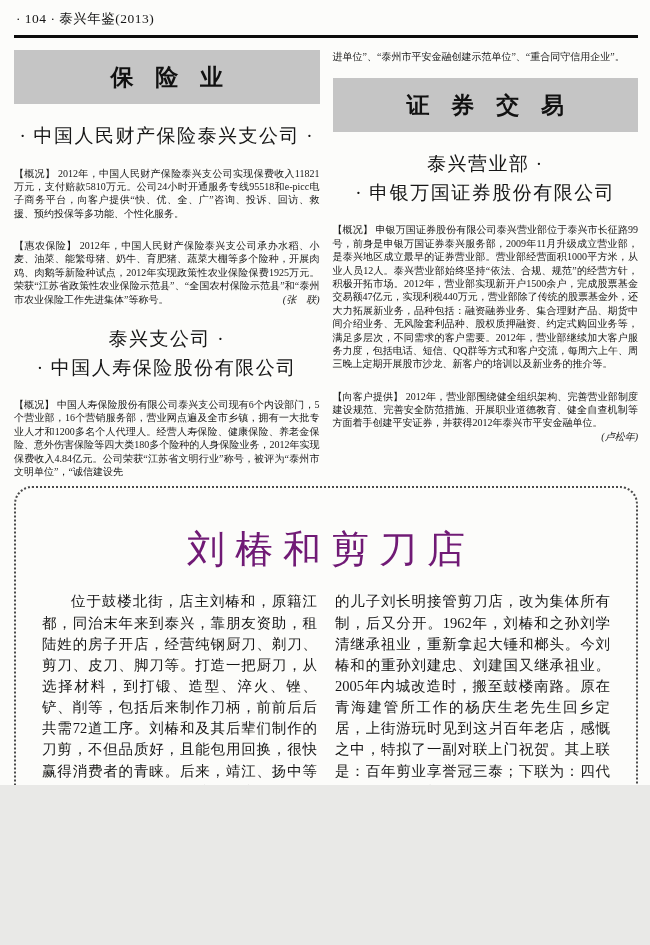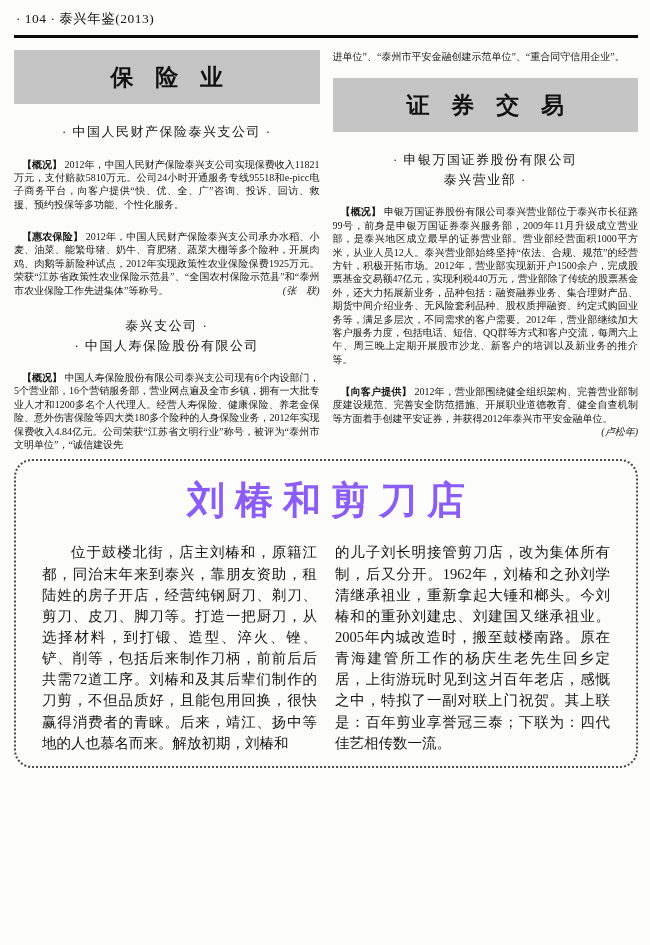--- a/index.html
+++ b/index.html
@@ -1,39 +1,39 @@
 <!DOCTYPE html>
 <html><head>
 <meta charset="utf-8">
 <style>
   html,body{margin:0;padding:0;}
   body{width:650px;height:945px;background:#e9e9e7;}
-  .page{position:relative;width:650px;height:945px;background:#fcfcfa;box-sizing:border-box;
+  .page{position:relative;width:650px;height:785px;background:#fcfcfa;box-sizing:border-box;
         padding:8px 12px 0 14px;overflow:hidden;
         font-family:"Liberation Serif","DejaVu Serif",serif;color:#161616;}
   .page-header{font-size:13.5px;letter-spacing:.5px;padding:2px 0 4px 2px;}
   .header-rule{height:3px;background:#0c0c0c;margin:3px 0 12px 0;}
   .columns{display:flex;gap:13px;}
   .col{flex:1;min-width:0;}
   .section-box{background:#c5c5c5;height:54px;display:flex;align-items:center;justify-content:center;
                margin-bottom:18px;}
   .sb-text{font-family:"Liberation Sans","DejaVu Sans",sans-serif;font-size:23px;font-weight:bold;
            letter-spacing:.95em;padding-left:.95em;color:#111;white-space:nowrap;}
-  .article-heading{font-weight:normal;font-size:13px;text-align:center;margin:12px 0 16px;
+  .article-heading{font-weight:normal;font-size:19px;text-align:center;margin:12px 0 16px;
                    letter-spacing:1.5px;}
   .article-heading .hl{display:block;line-height:1.5;}
   .body-para{font-size:10px;line-height:1.34;text-align:justify;margin:0 0 19px;}
   .body-para:last-child{margin-bottom:0;}
-  .para-label{font-family:"Liberation Sans","DejaVu Sans",sans-serif;font-weight:bold;margin-left:8px;}
+  .para-label{font-family:"Liberation Sans","DejaVu Sans",sans-serif;font-weight:normal;}
   .byline{float:right;font-style:italic;}
   .continuation{margin-bottom:15px;}
   .feature-box{margin-top:8px;border:2px dotted #4a4a4a;border-radius:18px;padding:12px 26px 12px;}
   .feature-title{text-align:center;font-family:"Liberation Sans","DejaVu Sans",sans-serif;
-                 font-weight:bold;font-size:38px;letter-spacing:10px;padding-left:10px;
-                 margin:2px 0 16px;color:#8b5cf6;}
+                 font-weight:normal;font-size:38px;letter-spacing:10px;padding-left:10px;
+                 margin:24px 0 16px;color:#701a75;}
   .feature-cols{display:flex;gap:18px;}
   .feature-col{flex:1;min-width:0;font-size:14.5px;line-height:1.46;text-align:justify;margin:0;}
   .feature-col.indent{text-indent:2em;}
 </style>
 </head>
 <body>
 
 <div class="page">
 
   <div class="page-header">· 104 · 泰兴年鉴(2013)</div>
@@ -76,22 +76,22 @@
 
     <div class="col">
 
       <p class="body-para continuation">进单位”、“泰州市平安金融创建示范单位”、“重合同守信用企业”。</p>
 
       <div class="section-box">
         <span class="sb-text">证券交易</span>
       </div>
 
       <h3 class="article-heading">
+        <span class="hl">泰兴营业部 ·</span>
         <span class="hl">· 申银万国证券股份有限公司</span>
-        <span class="hl">泰兴营业部 ·</span>
       </h3>
 
       <p class="body-para">
         <span class="para-label">【概况】</span>
         <span>申银万国证券股份有限公司泰兴营业部位于泰兴市长征路99号，前身是申银万国证券泰兴服务部，2009年11月升级成立营业部，是泰兴地区成立最早的证券营业部。营业部经营面积1000平方米，从业人员12人。泰兴营业部始终坚持“依法、合规、规范”的经营方针，积极开拓市场。2012年，营业部实现新开户1500余户，完成股票基金交易额47亿元，实现利税440万元，营业部除了传统的股票基金外，还大力拓展新业务，品种包括：融资融券业务、集合理财产品、期货中间介绍业务、无风险套利品种、股权质押融资、约定式购回业务等，满足多层次，不同需求的客户需要。2012年，营业部继续加大客户服务力度，包括电话、短信、QQ群等方式和客户交流，每周六上午、周三晚上定期开展股市沙龙、新客户的培训以及新业务的推介等。</span>
       </p>
 
       <p class="body-para">
         <span class="para-label">【向客户提供】</span>
         <span>2012年，营业部围绕健全组织架构、完善营业部制度建设规范、完善安全防范措施、开展职业道德教育、健全自查机制等方面着手创建平安证券，并获得2012年泰兴市平安金融单位。</span>

